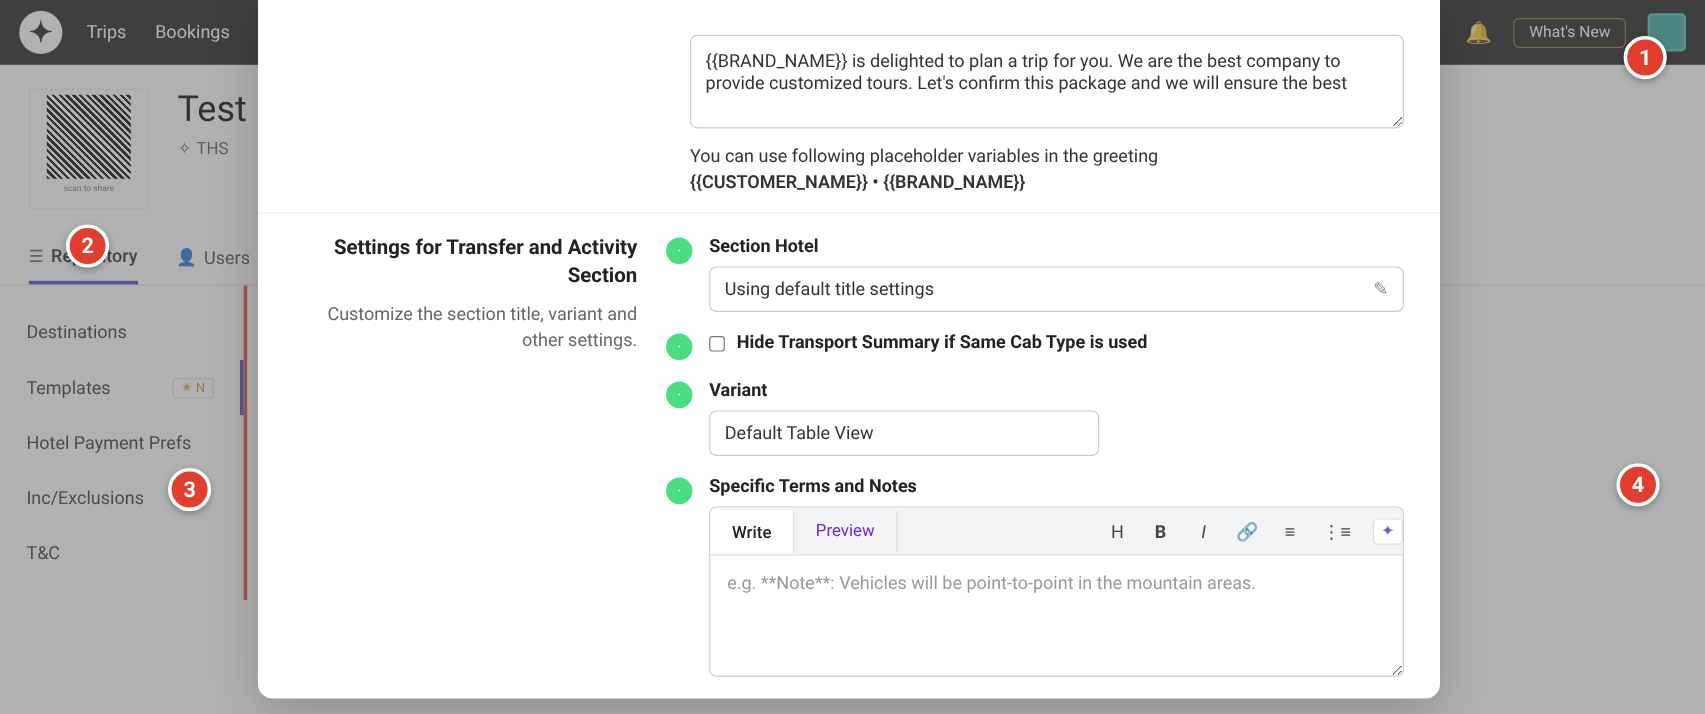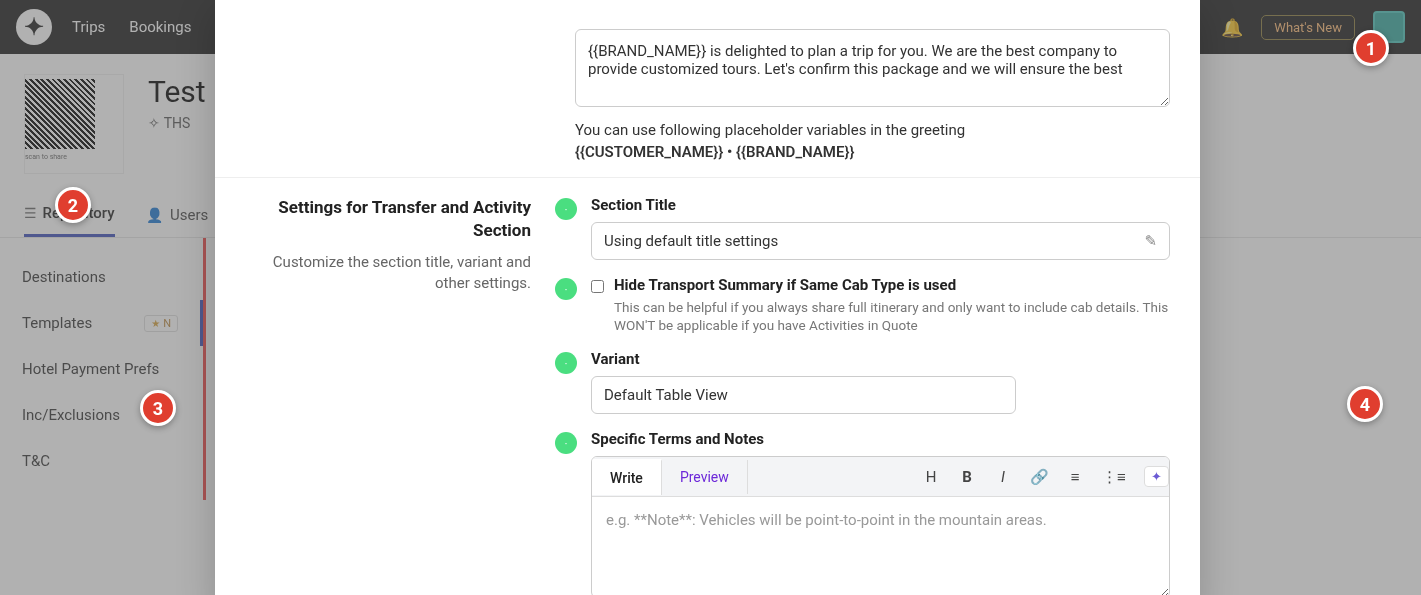--- a/index.html
+++ b/index.html
@@ -5,25 +5,25 @@
 * { margin: 0; padding: 0; box-sizing: border-box; }
 body { font-family: -apple-system, BlinkMacSystemFont, "Segoe UI", Roboto, sans-serif; background: #fff; width: 1421px; height: 595px; overflow: hidden; position: relative; }
 
 .topnav { background: #1a1a1a; height: 54px; display: flex; align-items: center; padding: 0 16px; color: #fff; position: relative; }
 .logo { width: 36px; height: 36px; background: #fff; border-radius: 50%; display: flex; align-items: center; justify-content: center; margin-right: 20px; }
 .logo-inner { font-size: 24px; font-weight: bold; color: #1a1a1a; }
 .nav-links { display: flex; gap: 24px; font-size: 15px; }
 .nav-link { cursor: pointer; }
 .nav-right { position: absolute; right: 16px; display: flex; align-items: center; gap: 18px; }
 .bell { color: #ccc; font-size: 18px; }
-.whats-new { border: 1px solid #8a7a3a; color: #fdba74; padding: 4px 12px; border-radius: 5px; font-size: 13px; }
+.whats-new { border: 1px solid #8a7a3a; color: #ffffff; padding: 4px 12px; border-radius: 5px; font-size: 13px; }
 .avatar { width: 32px; height: 32px; background: #35a89f; border-radius: 4px; border: 2px solid #4ac5bb; }
 
 .page-header { display: flex; padding: 20px 24px 0 24px; gap: 24px; align-items: flex-start; }
-.qr { width: 100px; height: 100px; background: #fff; border: 1px solid #eee; display: flex; flex-direction: column; align-items: flex-start; }
+.qr { width: 100px; height: 100px; background: #fff; border: 1px solid #eee; display: flex; flex-direction: column; align-items: center; }
 .qr-code { width: 70px; height: 70px; background: repeating-linear-gradient(45deg, #000 0 2px, #fff 2px 4px); margin-top: 4px; }
 .qr-label { font-size: 7px; color: #666; text-align: center; margin-top: 4px; }
 .header-text h1 { font-size: 30px; font-weight: 400; }
 .header-text .sub { color: #555; font-size: 14px; margin-top: 6px; display: flex; align-items: center; gap: 4px; }
 
 .tabs-row { display: flex; gap: 32px; border-bottom: 1px solid #e5e5e5; padding: 20px 24px 0; margin-top: 10px; }
 .tab { display: flex; align-items: center; gap: 6px; padding-bottom: 12px; color: #444; font-size: 15px; cursor: pointer; }
 .tab.active { border-bottom: 3px solid #3b4db8; color: #222; font-weight: 500; }
 .tab-icon { font-size: 14px; color: #666; }
 
@@ -51,21 +51,21 @@
 .modal-left h3 { font-size: 17px; font-weight: 700; color: #222; line-height: 1.35; }
 .modal-left p { font-size: 15px; color: #666; margin-top: 10px; line-height: 1.4; }
 .modal-right { flex: 1; }
 
 .form-row { display: flex; align-items: flex-start; gap: 14px; margin-bottom: 16px; }
 .dot { width: 22px; height: 22px; background: #4ade80; border-radius: 50%; flex-shrink: 0; margin-top: 2px; display:flex;align-items:center;justify-content:center;font-size:6px;color:#fff;}
 .form-field { flex: 1; }
 .field-label { font-size: 15px; font-weight: 700; color: #222; margin-bottom: 8px; }
 .field-sub { font-size: 13.5px; color: #777; line-height: 1.35; margin-top: 4px; }
 .input-box { border: 1px solid #ccc; border-radius: 6px; padding: 9px 12px; font-size: 15px; color: #333; display: flex; align-items: center; justify-content: space-between; background: #fff; }
-.input-box.narrow { width: 425px; }
+.input-box.narrow { width: 325px; }
 .pencil { color: #888; cursor: pointer; }
 .checkbox-row { display: flex; gap: 10px; align-items: flex-start; }
 .checkbox-row input { margin-top: 4px; }
 
 .editor { border: 1px solid #ccc; border-radius: 6px; overflow: hidden; }
 .editor-tabs { display: flex; align-items: center; background: #f3f4f6; border-bottom: 1px solid #ddd; height: 40px; }
 .ed-tab { padding: 9px 18px; font-size: 14px; color: #6d28d9; cursor: pointer; border-right: 1px solid #ddd; }
 .ed-tab.active { background: #fff; color: #222; font-weight: 500; border-top: 2px solid transparent; margin-bottom: -1px; }
 .ed-tools { margin-left: auto; display: flex; gap: 18px; padding-right: 12px; color: #444; }
 .ed-tool { cursor: pointer; font-size: 15px; width: 18px; text-align: center; }
@@ -148,36 +148,35 @@
 
   <div class="modal-body">
     <div class="modal-left">
       <h3>Settings for Transfer and Activity Section</h3>
       <p>Customize the section title, variant and other settings.</p>
     </div>
     <div class="modal-right">
       <div class="form-row">
         <div class="dot">•</div>
         <div class="form-field">
-          <div class="field-label">Section Title</div>
+          <div class="field-label">Section Hotel</div>
           <div class="input-box">
             <span>Using default title settings</span>
             <span class="pencil">✎</span>
           </div>
         </div>
       </div>
 
       <div class="form-row">
         <div class="dot">•</div>
         <div class="form-field">
           <div class="checkbox-row">
             <input type="checkbox" style="">
             <div>
               <div class="field-label" style="margin-bottom:0">Hide Transport Summary if Same Cab Type is used</div>
-              <div class="field-sub">This can be helpful if you always share full itinerary and only want to include cab details. This WON'T be applicable if you have Activities in Quote</div>
             </div>
           </div>
         </div>
       </div>
 
       <div class="form-row">
         <div class="dot">•</div>
         <div class="form-field">
           <div class="field-label">Variant</div>
           <div class="input-box narrow">

